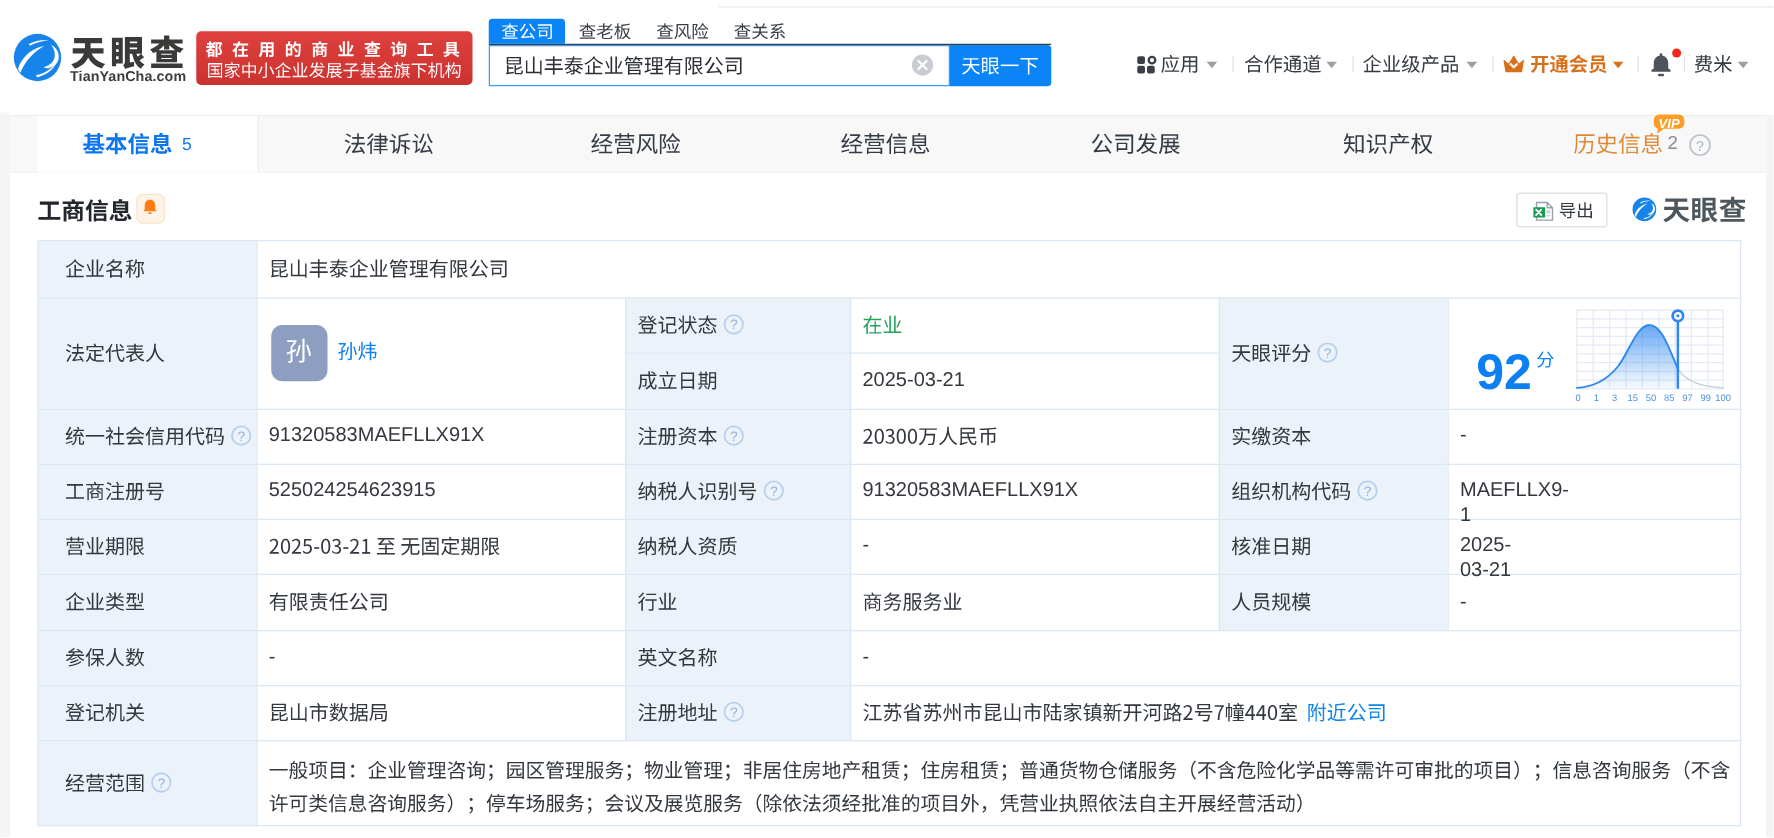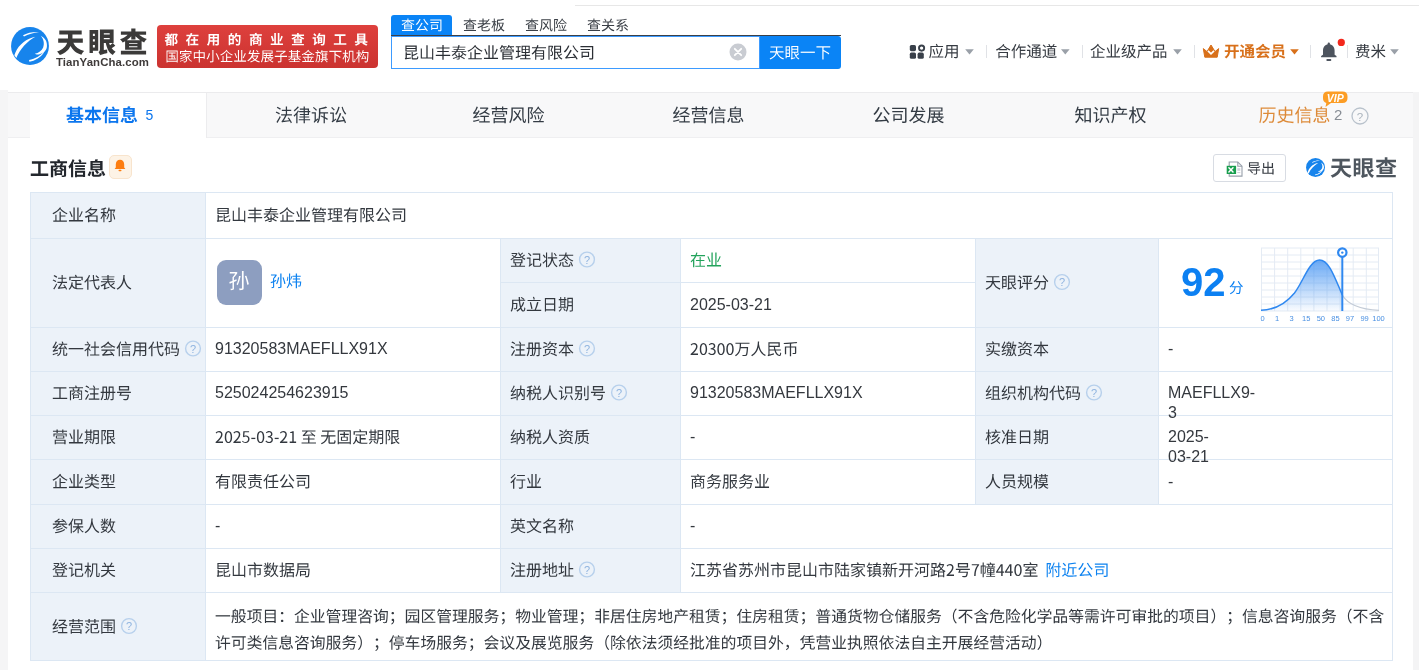--- a/index.html
+++ b/index.html
@@ -60,26 +60,26 @@
     <div style="position:absolute;left:30px;top:592px;width:1363px;height:1px;background:#dce7f3;"></div>
     <div style="position:absolute;left:500px;top:282px;width:475px;height:1px;background:#dce7f3;"></div>
     <div style="position:absolute;left:205px;top:192px;width:1px;height:469px;background:#dce7f3;"></div>
     <div style="position:absolute;left:500px;top:238px;width:1px;height:354px;background:#dce7f3;"></div>
     <div style="position:absolute;left:680px;top:238px;width:1px;height:354px;background:#dce7f3;"></div>
     <div style="position:absolute;left:975px;top:238px;width:1px;height:266px;background:#dce7f3;"></div>
     <div style="position:absolute;left:1158px;top:238px;width:1px;height:266px;background:#dce7f3;"></div>
     <div style="position:absolute;left:1158px;top:548px;width:1px;height:0px;background:#dce7f3;"></div>
     <div style="position:absolute;left:216.5px;top:259.5px;width:45.5px;height:45px;background:#8d9ec0;border-radius:9px;"></div>
     <div style="position:absolute;left:690px;top:294.58px;font:16px 'Liberation Sans',sans-serif;color:#34383e;line-height:20.0px;">2025-03-21</div>
-    <div style="position:absolute;left:1181px;top:260px;font:bold 40px 'Liberation Sans',sans-serif;color:#0c80f2;">92</div>
+    <div style="position:absolute;left:1181px;top:276px;font:bold 40px 'Liberation Sans',sans-serif;color:#0c80f2;">92</div>
     <div style="position:absolute;left:215px;top:339.08px;font:16px 'Liberation Sans',sans-serif;color:#34383e;line-height:20.0px;">91320583MAEFLLX91X</div>
     <div style="position:absolute;left:1168px;top:339.08px;font:16px 'Liberation Sans',sans-serif;color:#34383e;line-height:20.0px;">-</div>
     <div style="position:absolute;left:215px;top:383.08px;font:16px 'Liberation Sans',sans-serif;color:#34383e;line-height:20.0px;">525024254623915</div>
     <div style="position:absolute;left:690px;top:383.08px;font:16px 'Liberation Sans',sans-serif;color:#34383e;line-height:20.0px;">91320583MAEFLLX91X</div>
-    <div style="position:absolute;left:1168px;top:383.08px;font:16px 'Liberation Sans',sans-serif;color:#34383e;line-height:20.0px;">MAEFLLX9-3</div>
+    <div style="position:absolute;left:1168px;top:383.08px;font:16px 'Liberation Sans',sans-serif;color:#34383e;line-height:20.0px;">MAEFLLX9-1</div>
     <div style="position:absolute;left:690px;top:427.08px;font:16px 'Liberation Sans',sans-serif;color:#34383e;line-height:20.0px;">-</div>
     <div style="position:absolute;left:1168px;top:427.08px;font:16px 'Liberation Sans',sans-serif;color:#34383e;line-height:20.0px;">2025-03-21</div>
     <div style="position:absolute;left:1168px;top:471.58px;font:16px 'Liberation Sans',sans-serif;color:#34383e;line-height:20.0px;">-</div>
     <div style="position:absolute;left:215px;top:516.08px;font:16px 'Liberation Sans',sans-serif;color:#34383e;line-height:20.0px;">-</div>
     <div style="position:absolute;left:690px;top:516.08px;font:16px 'Liberation Sans',sans-serif;color:#34383e;line-height:20.0px;">-</div>
 <svg class="ov" width="1419" height="670" viewBox="0 0 1419 670">
 <defs>
         <path id="k5929" d="M6 50V35H38C34 23 24 11 2 4C5 1 10 -5 12 -9C33 -2 44 10 50 23C59 8 70 -3 89 -8C91 -4 95 2 99 5C80 10 67 20 60 35H94V50H57L57 55V64H90V79H10V64H41V55L41 50Z"></path>
         <path id="k67e5" d="M34 22H64V19H34ZM34 34H64V31H34ZM5 6V-7H95V6ZM42 86V75H5V63H29C22 56 12 50 2 47C5 44 9 39 11 36C14 37 17 38 20 40V10H79V40C82 39 85 38 88 36C90 40 95 46 98 48C87 51 78 56 70 63H95V75H57V86ZM26 44C32 48 38 53 42 58V46H57V58C62 53 68 48 74 44Z"></path>
         <path id="k773c" d="M78 52V47H57V52ZM78 64H57V69H78ZM44 -10C46 -8 51 -7 70 -2C69 1 69 7 69 11L57 9V34H64C68 15 75 -1 89 -9C91 -5 96 0 99 3C94 6 89 10 85 15C89 18 94 21 98 24L89 34H92V82H43V11C43 6 40 3 38 1C40 -1 43 -7 44 -10ZM76 34H89C86 32 83 28 79 26C78 28 77 31 76 34ZM25 47V39H18V47ZM25 59H18V67H25ZM25 27V18H18V27ZM6 80V-2H18V6H37V80Z"></path>

